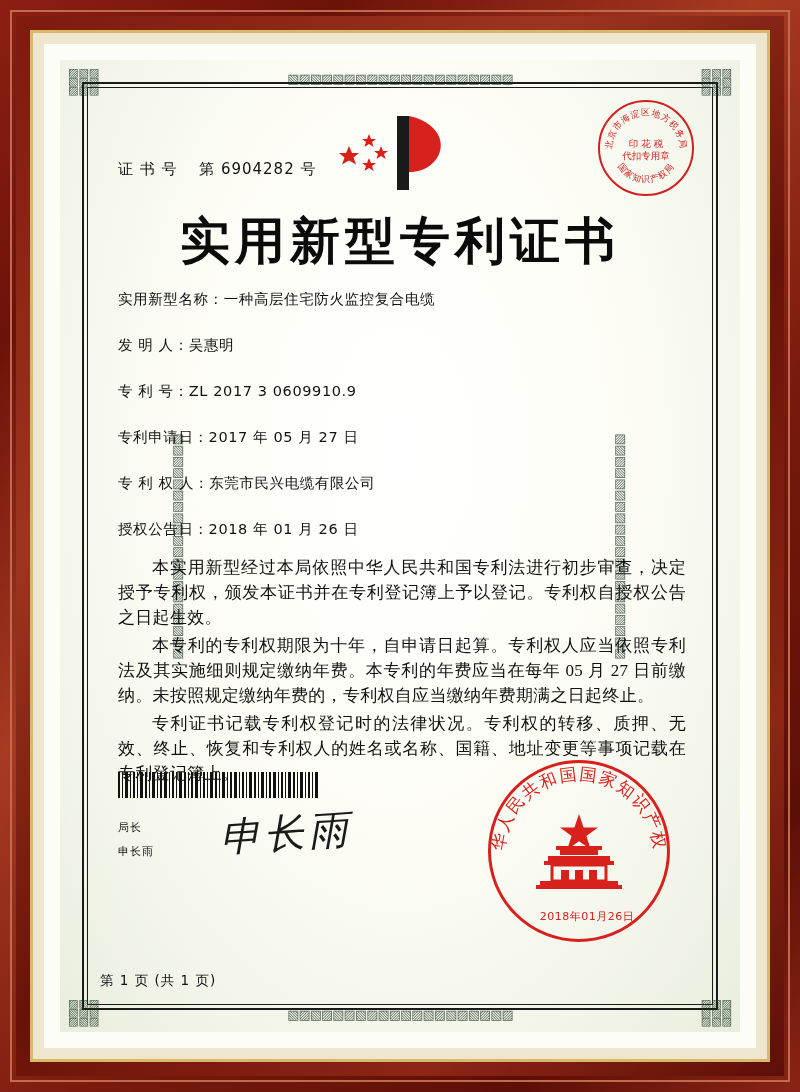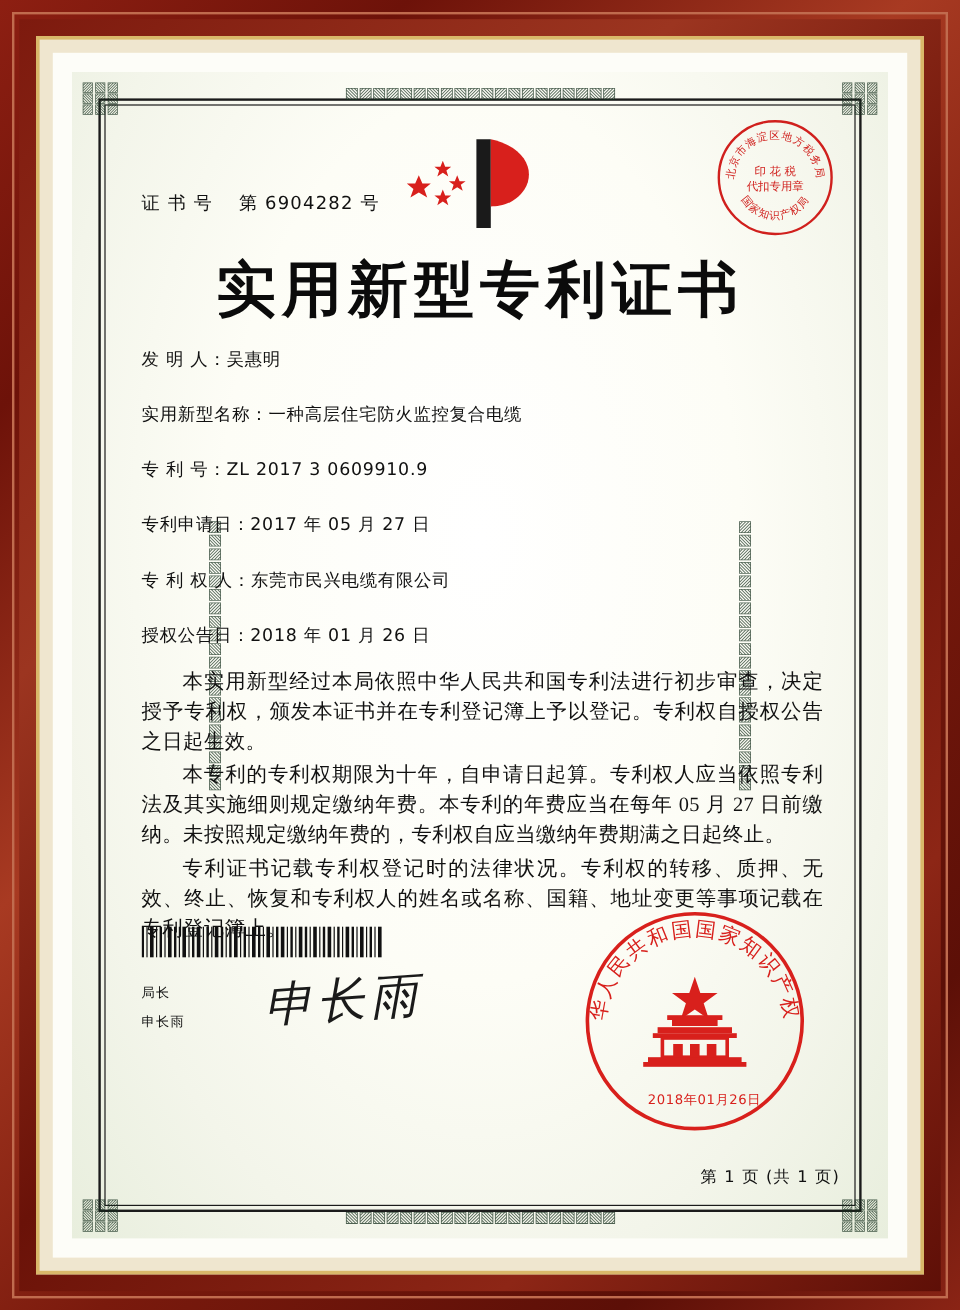--- a/index.html
+++ b/index.html
@@ -248,21 +248,21 @@
     text-align: center;
     font-size: 11px;
     color: #d8201c;
     letter-spacing: .5px;
   }
 
   .page-no {
     position: absolute;
     left: 0; right: 0;
     bottom: 2px;
-    text-align: right;
+    text-align: left;
     font-size: 13.5px;
     color: #111;
     letter-spacing: 1px;
   }
 
   .star { fill: #d8201c; }
 </style>
 </head>
 <body>
 
@@ -327,24 +327,24 @@
       <polygon class="star" points="56,38 58,43 63,43 59,46 60.6,51 56,48 51.4,51 53,46 49,43 54,43"></polygon>
       <path d="M 72,8 L 84,8 L 84,82 L 72,82 Z" fill="#1a1a1a"></path>
       <path d="M 84,8 C 112,14 122,34 112,50 C 104,62 92,64 84,64 Z" fill="#d8201c"></path>
       <path d="M 84,8 C 112,14 122,34 112,50 C 104,62 92,64 84,64 Z" fill="#1a1a1a" opacity="0.0"></path>
     </svg>
 
     <div class="title">实用新型专利证书</div>
 
     <div class="fields">
       <div class="field">
+        <span class="lbl">实用新型名称：</span><span class="val">一种高层住宅防火监控复合电缆</span>
+      </div>
+      <div class="field">
         <span class="lbl">发  明  人：</span><span class="val">吴惠明</span>
-      </div>
-      <div class="field">
-        <span class="lbl">实用新型名称：</span><span class="val">一种高层住宅防火监控复合电缆</span>
       </div>
       <div class="field">
         <span class="lbl">专  利  号：</span><span class="val">ZL 2017 3 0609910.9</span>
       </div>
       <div class="field">
         <span class="lbl">专利申请日：</span><span class="val">2017 年 05 月 27 日</span>
       </div>
       <div class="field">
         <span class="lbl">专 利 权 人：</span><span class="val">东莞市民兴电缆有限公司</span>
       </div>

